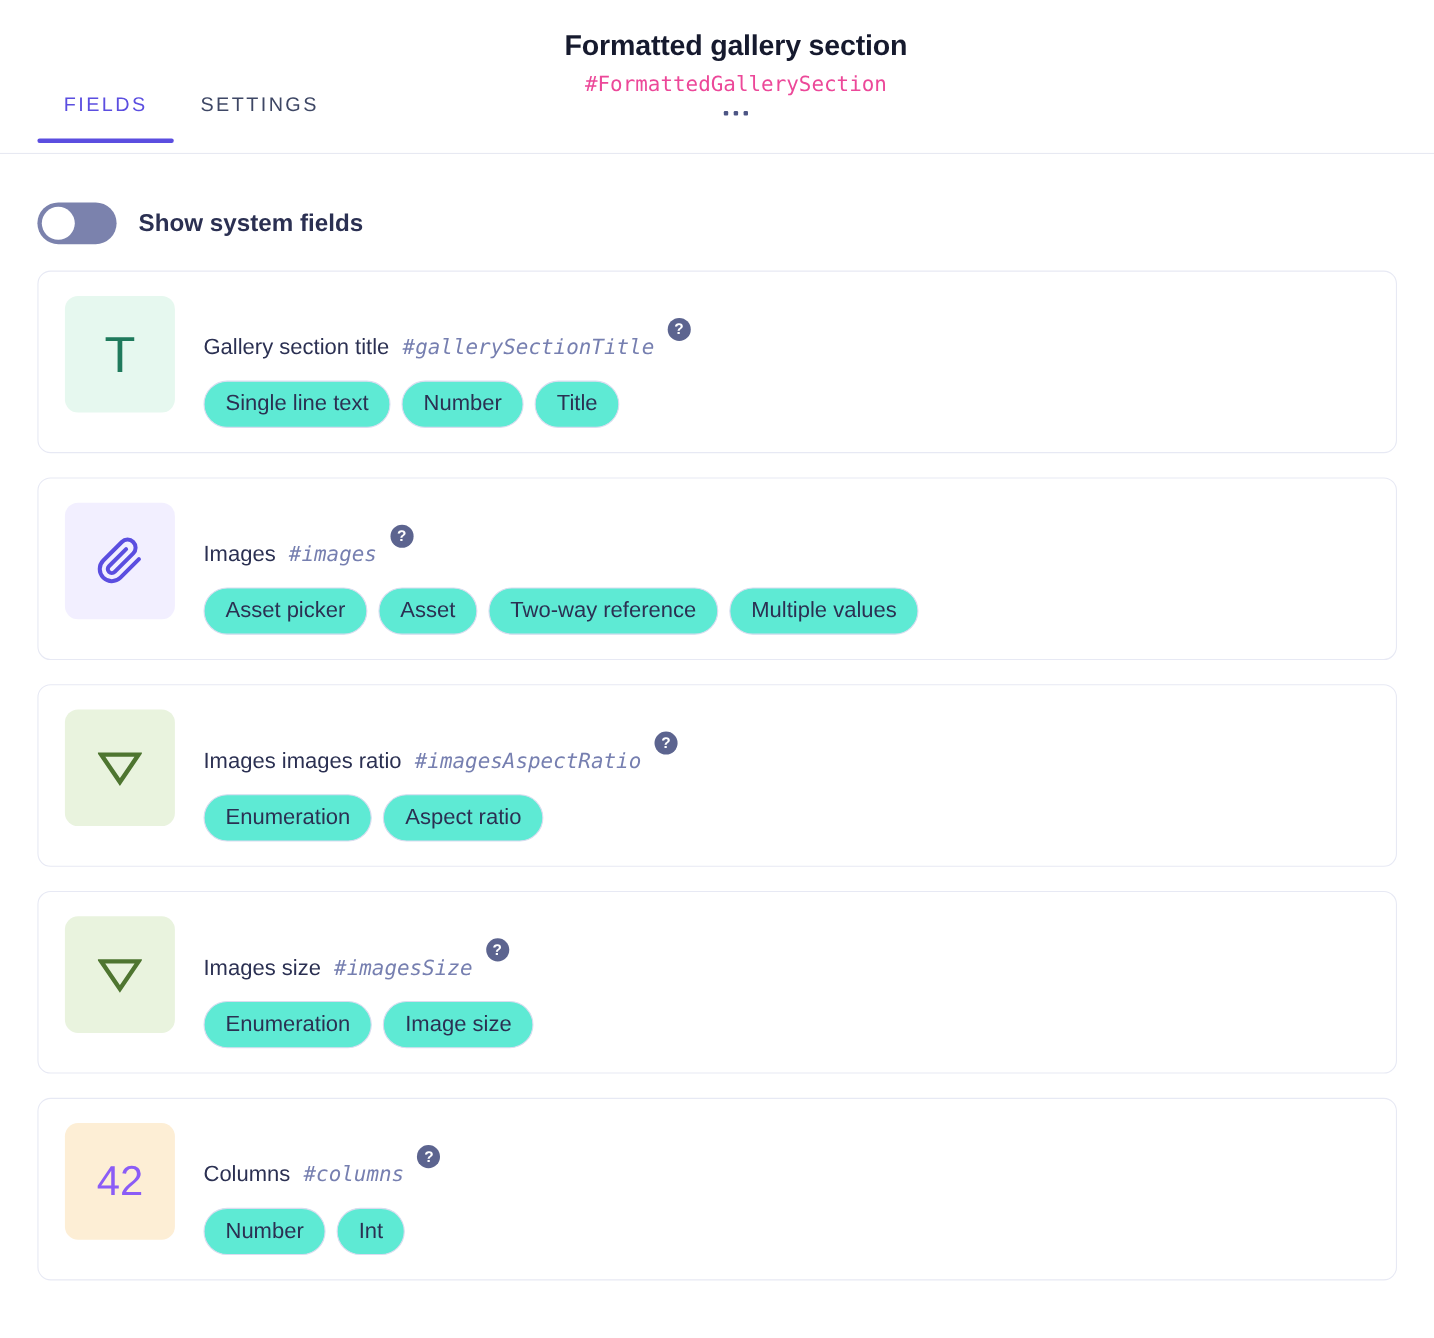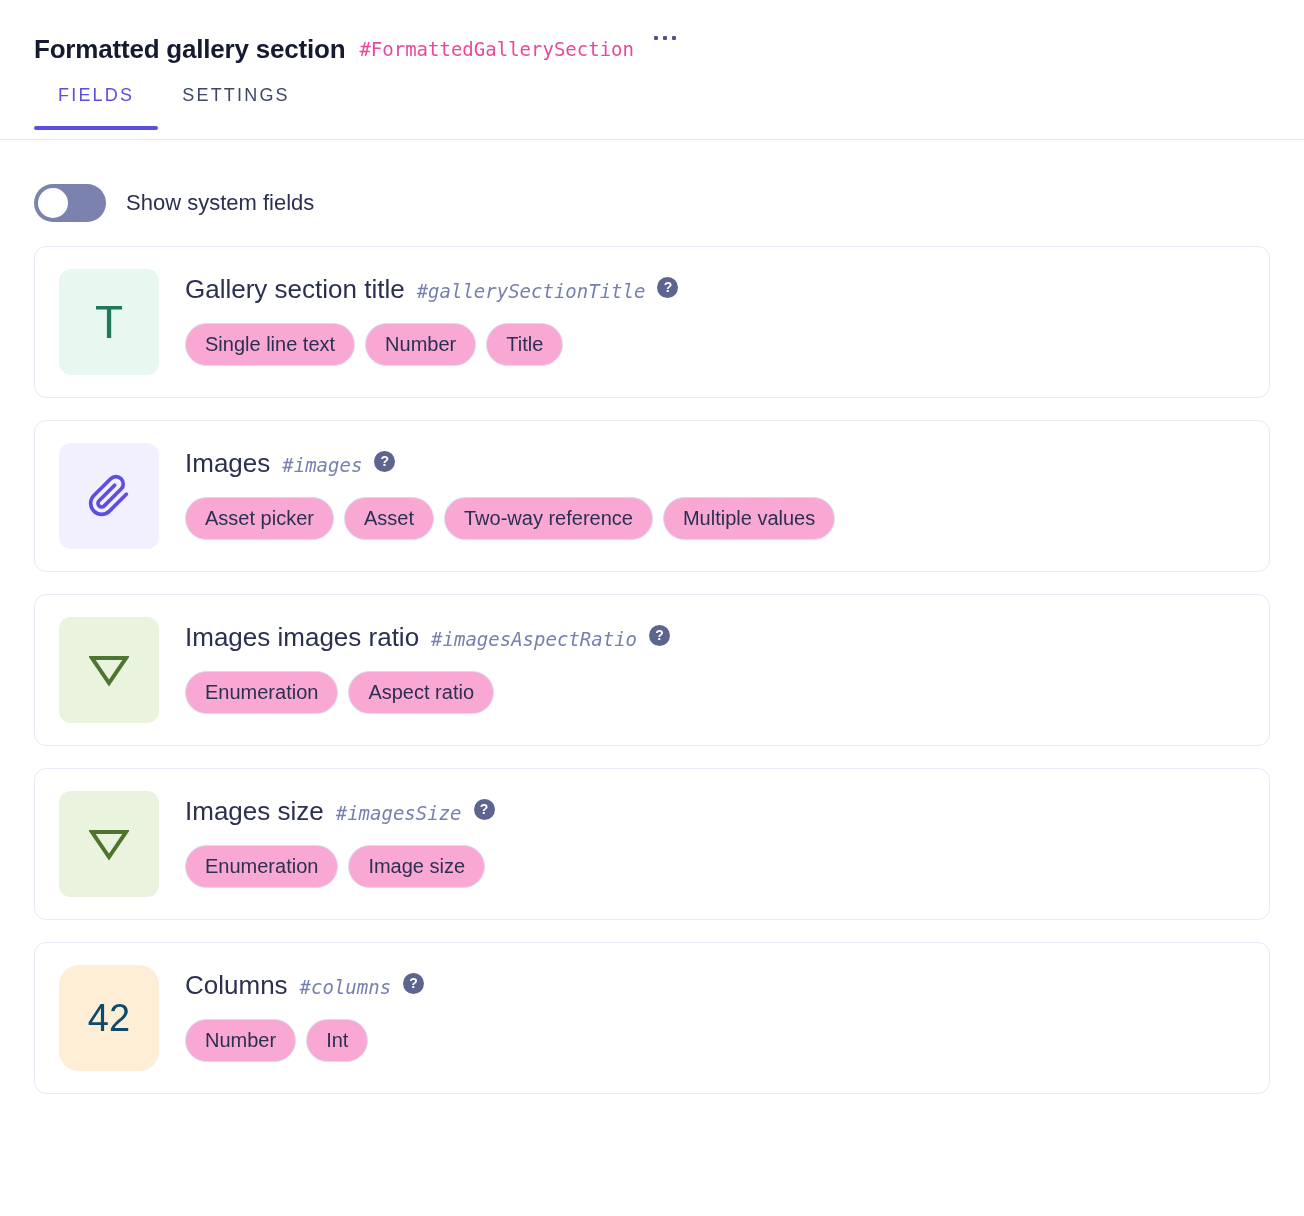--- a/index.html
+++ b/index.html
@@ -19,20 +19,21 @@
 
   
   .page-header {
     padding: 28px 0 0 34px;
   }
   .title-row {
     display: flex;
     align-items: center;
     gap: 14px;
     height: 42px;
+    flex-direction: column;
   }
   .page-title {
     font-size: 26px;
     font-weight: bold;
     color: #161a2e;
     letter-spacing: -0.2px;
     line-height: 1;
     white-space: nowrap;
   }
   .page-api-id {
@@ -99,20 +100,21 @@
     background: #e7e9f2;
   }
 
   
   .toggle-row {
     display: flex;
     align-items: center;
     gap: 20px;
     padding: 45px 0 0 34px;
     height: 80px;
+    font-weight: bold;
   }
   .toggle {
     width: 72px;
     height: 38px;
     border-radius: 19px;
     background: #7b82ad;
     position: relative;
     cursor: pointer;
     flex: 0 0 auto;
   }
@@ -152,21 +154,21 @@
     height: 106px;
     border-radius: 12px;
     flex: 0 0 auto;
     display: flex;
     align-items: center;
     justify-content: center;
   }
   .field-icon.text      { background: #e6f8ef; color: #1f7a5c; }
   .field-icon.asset     { background: #f2efff; color: #5b4ee0; }
   .field-icon.enum      { background: #e9f3de; color: #4e7530; }
-  .field-icon.number    { background: #fdeed5; color: #0c4a6e; border-radius: 20px; }
+  .field-icon.number    { background: #fdeed5; color: #8b5cf6; }
   .icon-glyph-t {
     font-size: 46px;
     font-weight: 300;
     line-height: 1;
     font-family: "Liberation Sans", sans-serif;
   }
   .icon-glyph-num {
     font-size: 38px;
     font-weight: normal;
     line-height: 1;
@@ -177,24 +179,25 @@
     padding-top: 6px;
     min-width: 0;
   }
   .field-name-row {
     display: flex;
     align-items: baseline;
     gap: 12px;
     flex-wrap: nowrap;
   }
   .field-name {
-    font-size: 26px;
+    font-size: 20px;
     color: #2b3052;
     line-height: 1.1;
     white-space: nowrap;
+    margin-top: 30px;
   }
   .field-api-id {
     font-family: "DejaVu Sans Mono", monospace;
     font-size: 19px;
     color: #767fb0;
     line-height: 1.1;
     white-space: nowrap;
     font-style: italic;
   }
   .help-icon {
@@ -217,21 +220,21 @@
   }
   .pill-row {
     display: flex;
     flex-wrap: wrap;
     gap: 10px;
     margin-top: 19px;
   }
   .pill {
     border: 1px solid #d9dcef;
     border-radius: 999px;
-    background: #f9a8d4;
+    background: #5eead4;
     color: #2b3052;
     font-size: 20px;
     padding: 9px 19px 10px 19px;
     line-height: 1.1;
     white-space: nowrap;
     font-family: "Liberation Sans", sans-serif;
   }
 </style>
 </head>
 <body>

